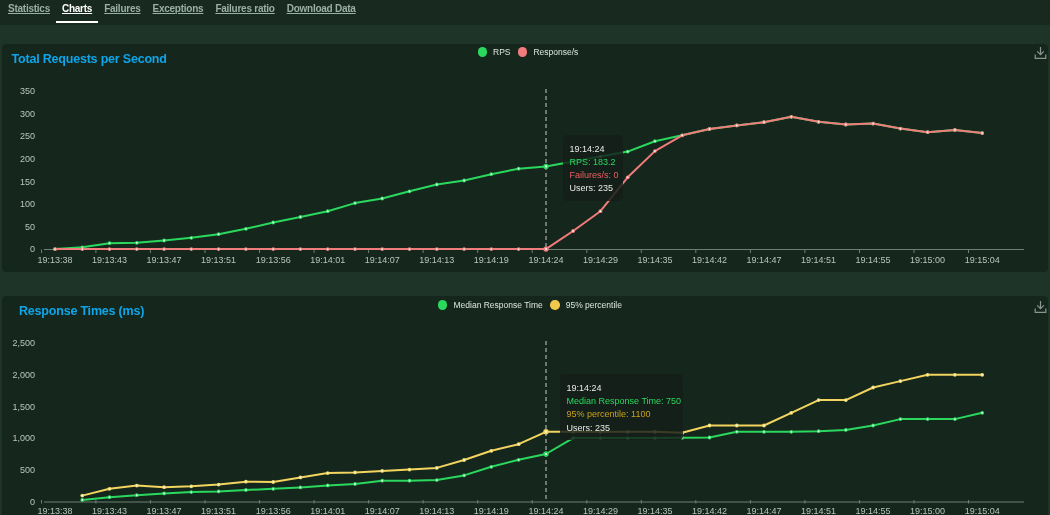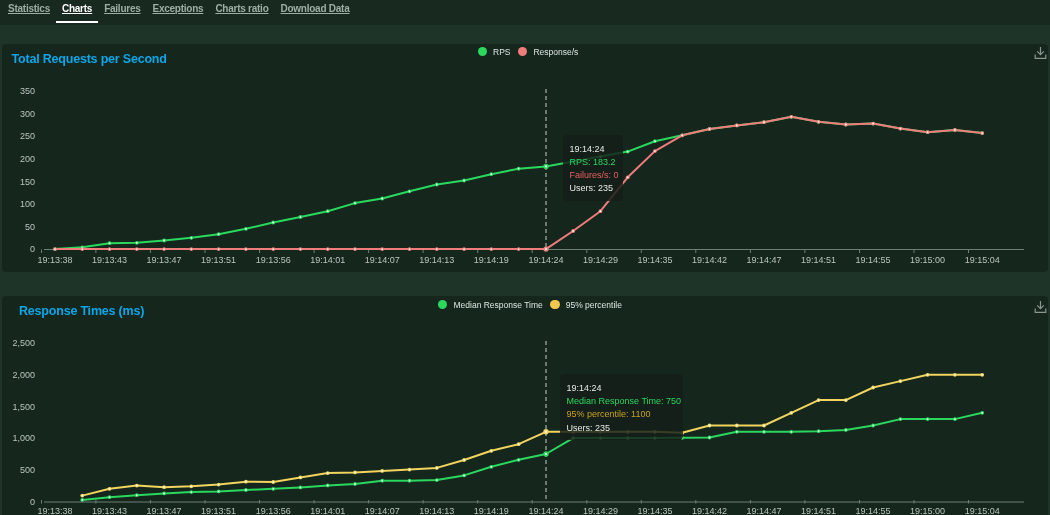--- a/index.html
+++ b/index.html
@@ -8,34 +8,34 @@
 .tab {padding:0 6px; font-size:10px; font-weight:bold; color:#9cafa4;
   height:25px; line-height:17px; position:relative; letter-spacing:-0.25px;text-decoration:underline;}
 .tab.active {color:#ffffff;}
 .tab.active::after {content:""; position:absolute; left:0; right:0; bottom:2px;
   height:2px; background:#ffffff;}
 .panel {position:absolute; left:2px; width:1046px; background:#15271d;
   border-radius:4px; z-index:1;}
 .title {position:absolute; letter-spacing:-0.2px; font-size:12.5px; font-weight:bold; color:#0ea5e9; z-index:4;}
 .legend {position:absolute; left:0; width:1050px; display:flex; justify-content:center;
   align-items:center; gap:7.5px; z-index:4;}
-.litem {display:flex; align-items:flex-start; gap:6px;}
+.litem {display:flex; align-items:flex-end; gap:6px;}
 .ldot {width:9.4px; height:9.4px; border-radius:50%;}
 .ltxt {font-size:8.5px; color:#dce5e0;}
 .dlicon {position:absolute; left:1033.5px; z-index:4;}
 .tooltip {position:absolute; white-space:nowrap; background:rgba(21,30,25,0.83); border-radius:4px;
   padding:8px 7px 3px 7px; z-index:6; font-size:9px; line-height:13.2px; color:#e8eae9;}
 </style></head>
 <body>
 <div class="nav">
   <div class="tab">Statistics</div>
   <div class="tab active">Charts</div>
   <div class="tab">Failures</div>
   <div class="tab">Exceptions</div>
-  <div class="tab">Charts ratio</div>
+  <div class="tab">Failures ratio</div>
   <div class="tab">Download Data</div>
 </div>
 <div class="panel" style="top:44px; height:228px;"></div>
 <div class="panel" style="top:296px; height:230px;"></div>
 <div class="title" style="left:11.5px; top:51.5px;">Total Requests per Second</div>
 <div class="title" style="left:19px; top:303.5px;">Response Times (ms)</div>
 <div class="legend" style="top:46.5px; left:3px;">
   <div class="litem">
       <div class="ldot" style="background:#2bd85e"></div>
       <div class="ltxt">RPS</div>

